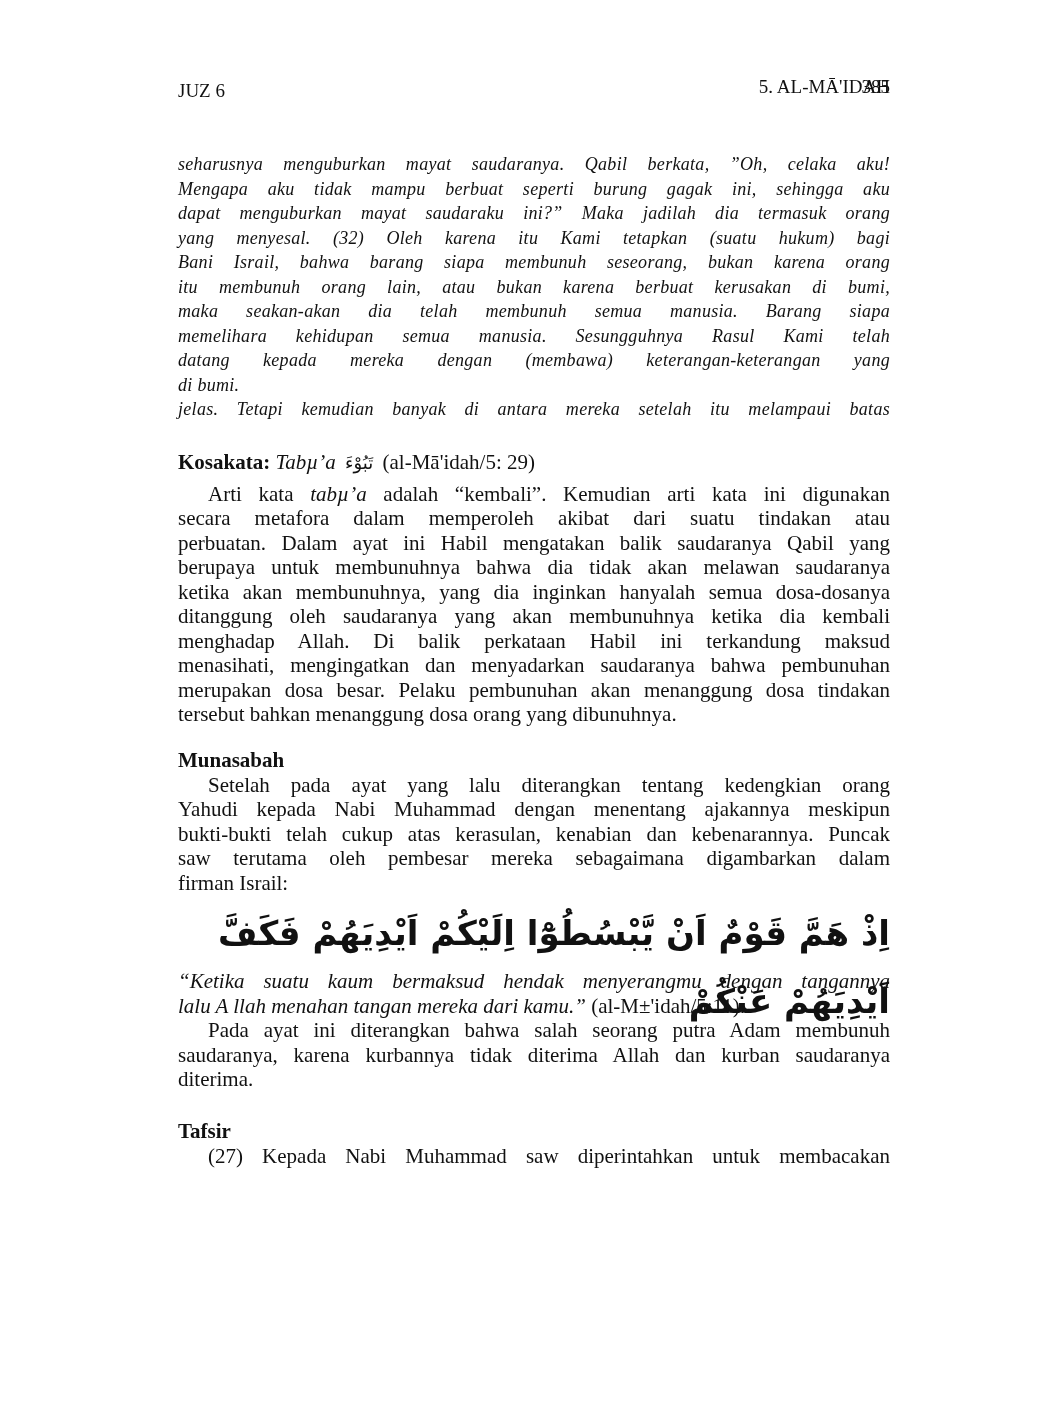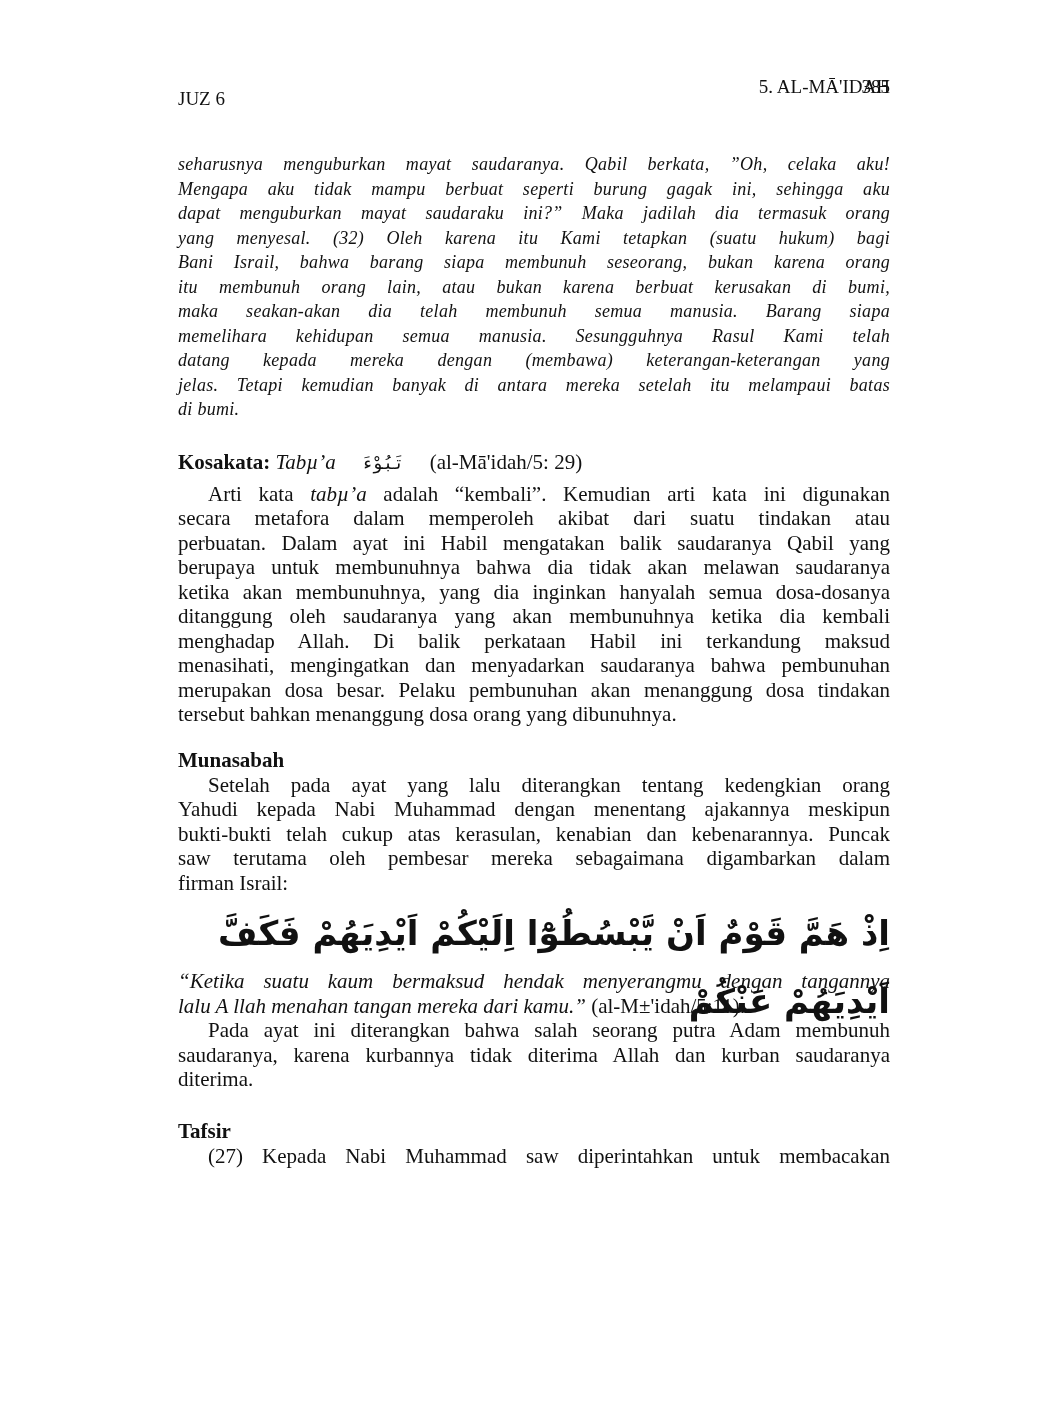--- a/index.html
+++ b/index.html
@@ -17,21 +17,21 @@
     }
     .page-header {
       position: absolute;
       left: 178px;
       top: 74px;
       width: 712px;
       height: 26px;
       font-size: 19px;
       line-height: 26px;
     }
-    .page-header .juz { position: absolute; left: 0; top: 12px; text-align: right; }
+    .page-header .juz { position: absolute; left: 0; top: 4px; text-align: right; }
     .page-header .surah { position: absolute; left: 0; right: 0; top: 0; text-align: right; }
     .page-header .pnum { position: absolute; right: 0; top: 0; }
 
     .content {
       position: absolute;
       left: 178px;
       top: 152px;
       width: 712px;
     }
     .line {
@@ -64,25 +64,25 @@
     .gap-lg { height: 26px; }
     .gap-md { height: 20px; }
     .gap-sm { height: 6px; }
 
     .kosakata-line {
       font-size: 21px;
       height: 28px;
       line-height: 28px;
     }
     .kosakata-line .arabic-word {
-      font-family: Liberation Mono, monospace;
+      font-family: Liberation Sans, sans-serif;
       font-size: 18px;
       direction: rtl;
       unicode-bidi: embed;
-      margin: 0 20px;
+      margin: 0 4px;
     }
 
     .arabic-verse {
       display: block;
       text-align: right;
       direction: rtl;
       font-family: "DejaVu Sans", sans-serif;
       font-weight: bold;
       font-size: 34px;
       height: 68px;
@@ -105,22 +105,22 @@
   <div class="block-italic">
     <span class="line">seharusnya menguburkan mayat saudaranya. Qabil berkata, ”Oh, celaka aku!</span>
     <span class="line">Mengapa aku tidak mampu berbuat seperti burung gagak ini, sehingga aku</span>
     <span class="line">dapat menguburkan mayat saudaraku ini?” Maka jadilah dia termasuk orang</span>
     <span class="line">yang menyesal. (32) Oleh karena itu Kami tetapkan (suatu hukum) bagi</span>
     <span class="line">Bani Israil, bahwa barang siapa membunuh seseorang, bukan karena orang</span>
     <span class="line">itu membunuh orang lain, atau bukan karena berbuat kerusakan di bumi,</span>
     <span class="line">maka seakan-akan dia telah membunuh semua manusia. Barang siapa</span>
     <span class="line">memelihara kehidupan semua manusia. Sesungguhnya Rasul Kami telah</span>
     <span class="line">datang kepada mereka dengan (membawa) keterangan-keterangan yang</span>
+    <span class="line last">di bumi.</span>
     <span class="line">jelas. Tetapi kemudian banyak di antara mereka setelah itu melampaui batas</span>
-    <span class="line last">di bumi.</span>
   </div>
 
   <div class="gap-lg"></div>
 
   <div>
     <div class="kosakata-line">
       <b>Kosakata:</b>
       <i>Tabµ’a</i>
       <span class="arabic-word">تَبُوْءَ</span>
       <span>(al-Mā'idah/5: 29)</span>

